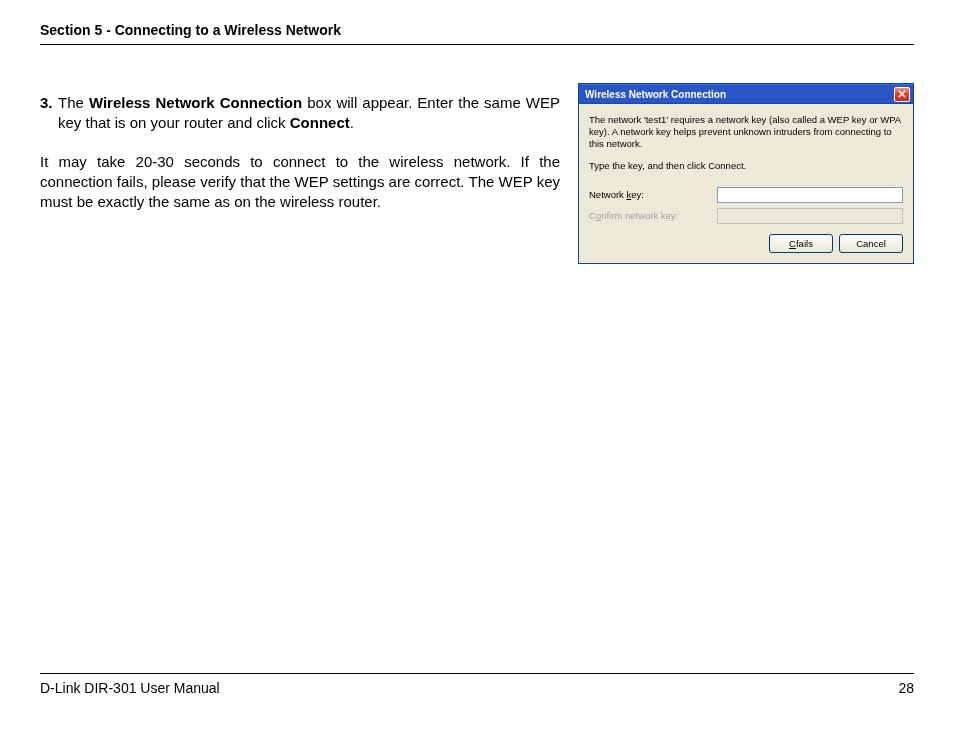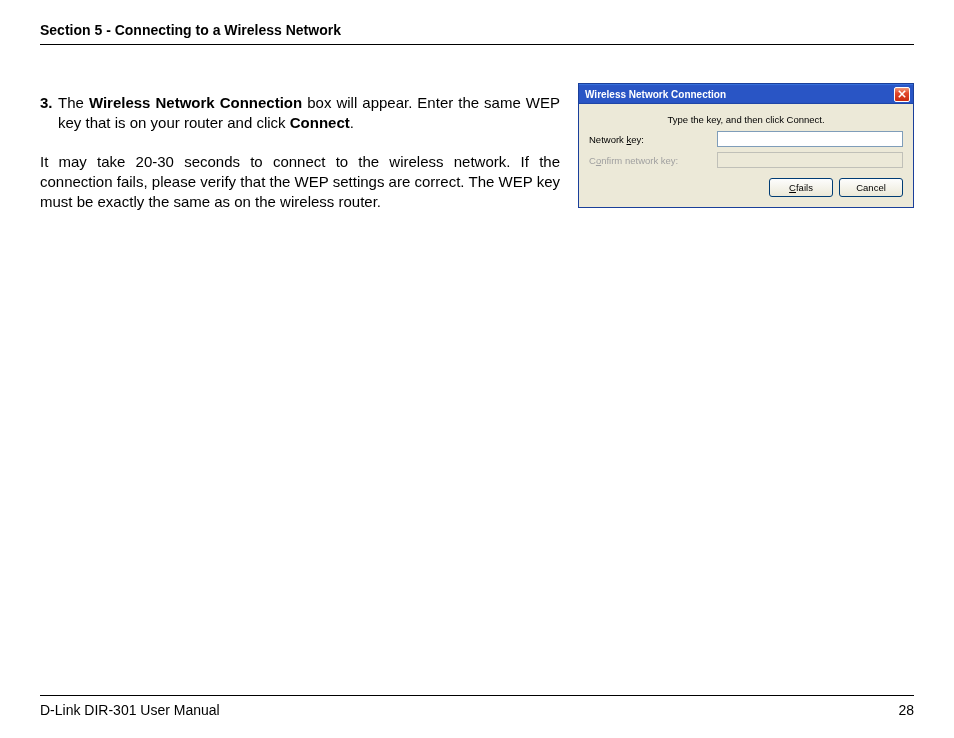--- a/index.html
+++ b/index.html
@@ -92,22 +92,21 @@
       padding: 10px 10px 10px 10px;
       color: #000;
     }
     .dialog-text1 {
       font-size: 9.5px;
       line-height: 1.25;
       margin-bottom: 10px;
     }
     .dialog-text2 {
       font-size: 9.5px;
-      margin-bottom: 6px;
-      text-align: center;
+      margin-bottom: 16px;
     }
     .field-row {
       display: flex;
       align-items: center;
       margin-bottom: 5px;
     }
     .field-label {
       width: 128px;
       font-size: 9.5px;
     }
@@ -141,21 +140,21 @@
       display: flex;
       align-items: center;
       justify-content: center;
     }
 
     
     .footer-area {
       position: absolute;
       left: 40px;
       right: 40px;
-      bottom: 20px;
+      bottom: 42px;
     }
     .hr-bottom {
       border: none;
       border-top: 1.5px solid #000;
       margin-bottom: 6px;
     }
     .footer-row {
       display: flex;
       justify-content: space-between;
       font-size: 14px;
@@ -185,20 +184,21 @@
       <div class="titlebar">
         <span>Wireless Network Connection</span>
         <div class="close-btn">
           <svg viewBox="0 0 10 10">
             <line x1="1" y1="1" x2="9" y2="9" stroke="#fff" stroke-width="2"></line>
             <line x1="9" y1="1" x2="1" y2="9" stroke="#fff" stroke-width="2"></line>
           </svg>
         </div>
       </div>
       <div class="dialog-body">
+        <div class="dialog-text1">The network 'test1' requires a network key (also called a WEP key or WPA key). A network key helps prevent unknown intruders from connecting to this network.</div>
         <div class="dialog-text2">Type the key, and then click Connect.</div>
 
         <div class="field-row">
           <div class="field-label"><span style="text-decoration:none;">Network <span style="text-decoration:underline;">k</span>ey:</span></div>
           <input type="text" class="field-input" value="" style="">
         </div>
 
         <div class="field-row">
           <div class="field-label disabled"><span>C<span style="text-decoration:underline;">o</span>nfirm network key:</span></div>
           <input type="text" class="field-input disabled" disabled="" value="" style="">

